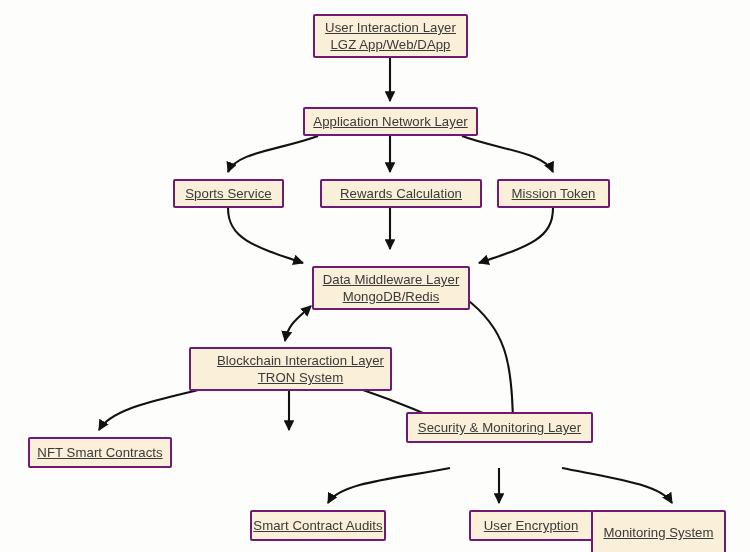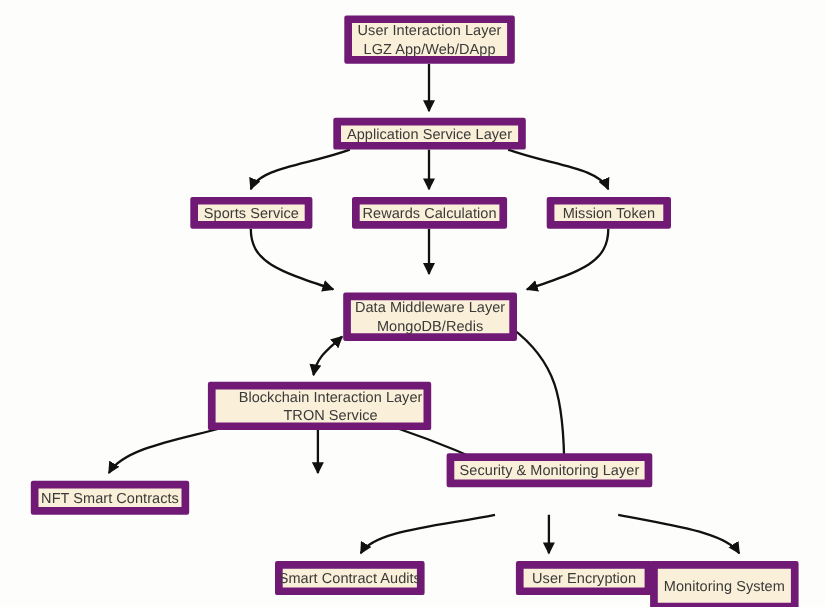--- a/index.html
+++ b/index.html
@@ -25,33 +25,34 @@
     left: 0;
     top: 0;
     width: 750px;
     height: 552px;
     pointer-events: none;
   }
   .node {
     position: absolute;
     box-sizing: border-box;
     background: #faefd9;
-    border: 7px solid #701a75;
+    border: 2px solid #701a75;
     border-radius: 2px;
     color: #3a3a38;
     font-size: 13.2px;
     line-height: 17px;
     letter-spacing: 0.05px;
     display: flex;
     flex-direction: column;
     align-items: center;
     justify-content: center;
     text-align: center;
     padding: 0 9px;
     white-space: nowrap;
+    text-decoration: underline;
   }
   .node .l2 { display: block; }
 </style>
 </head>
 <body>
 
 <div id="diagram">
 
   <svg id="edges" viewBox="0 0 750 552" width="750" height="552" xmlns="http://www.w3.org/2000/svg">
     <defs>
@@ -96,41 +97,41 @@
       <path d="M 562 468 C 612 478, 660 484, 672 503" marker-end="url(#ahs)"></path>
     </g>
   </svg>
 
   <div class="node" style="left:313px; top:14px; width:155px; height:44px;">
     <span>User Interaction Layer</span>
     <span class="l2">LGZ App/Web/DApp</span>
   </div>
 
   <div class="node" style="left:303px; top:107px; width:175px; height:29px;">
-    <span>Application Service Layer</span>
+    <span>Application Network Layer</span>
   </div>
 
   <div class="node" style="left:173px; top:179px; width:111px; height:29px;">
     <span>Sports Service</span>
   </div>
-  <div class="node" style="left:320px; top:179px; width:141px; height:29px;">
+  <div class="node" style="left:320px; top:179px; width:162px; height:29px;">
     <span>Rewards Calculation</span>
   </div>
   <div class="node" style="left:497px; top:179px; width:113px; height:29px;">
     <span>Mission Token</span>
   </div>
 
   <div class="node" style="left:312px; top:266px; width:158px; height:44px;">
     <span>Data Middleware Layer</span>
     <span class="l2">MongoDB/Redis</span>
   </div>
 
   <div class="node" style="left:189px; top:347px; width:203px; height:44px;padding-left:29px;">
     <span>Blockchain Interaction Layer</span>
-    <span class="l2">TRON Service</span>
+    <span class="l2">TRON System</span>
   </div>
 
   <div class="node" style="left:28px; top:437px; width:144px; height:31px;">
     <span>NFT Smart Contracts</span>
   </div>
   <div class="node" style="left:406px; top:412px; width:187px; height:31px;">
     <span>Security &amp; Monitoring Layer</span>
   </div>
 
   <div class="node" style="left:250px; top:510px; width:136px; height:31px;">

